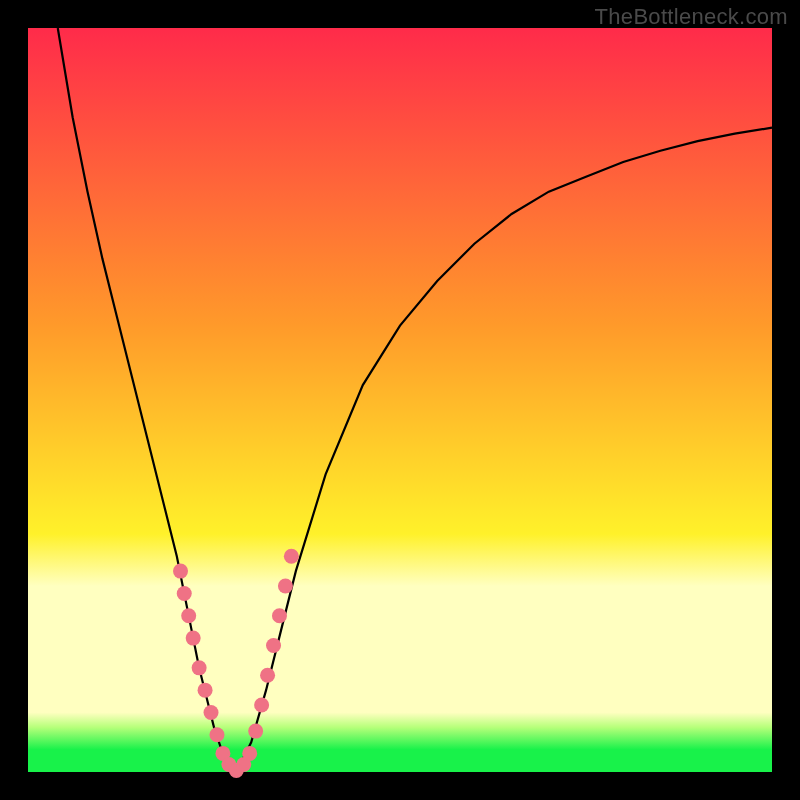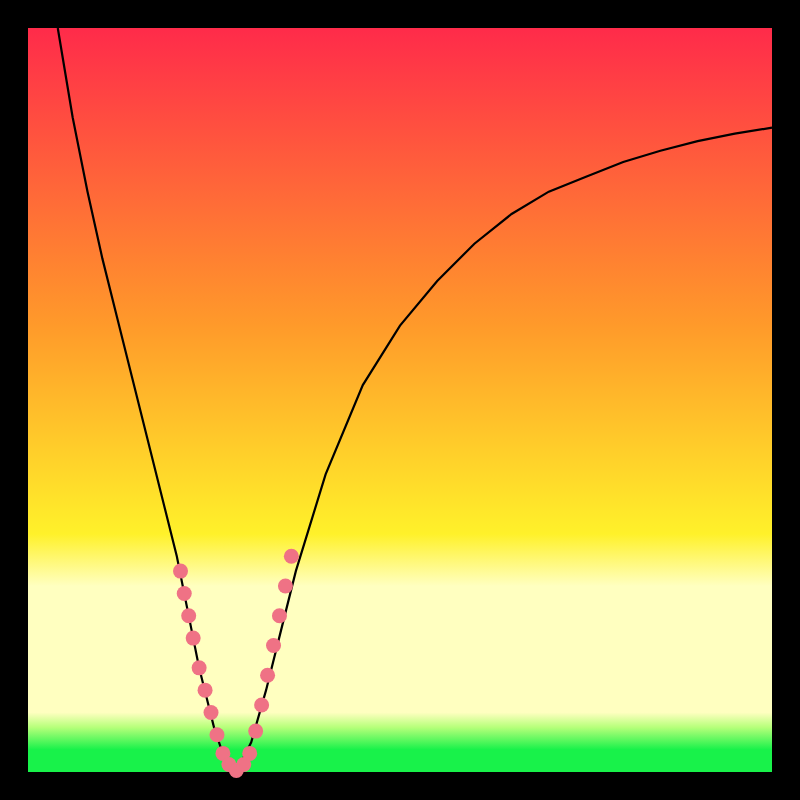--- a/index.html
+++ b/index.html
@@ -80,13 +80,14 @@
         <circle cx="221.71" cy="725.40" r="7.5" class="dot"></circle>
         <circle cx="227.66" cy="703.08" r="7.5" class="dot"></circle>
         <circle cx="233.62" cy="677.04" r="7.5" class="dot"></circle>
         <circle cx="239.57" cy="647.28" r="7.5" class="dot"></circle>
         <circle cx="245.52" cy="617.52" r="7.5" class="dot"></circle>
         <circle cx="251.47" cy="587.76" r="7.5" class="dot"></circle>
         <circle cx="257.42" cy="558.00" r="7.5" class="dot"></circle>
         <circle cx="263.38" cy="528.24" r="7.5" class="dot"></circle>
       </svg>
   </div>
+  <div class="watermark">TheBottleneck.com</div>
 </div>
 
 </body></html>

